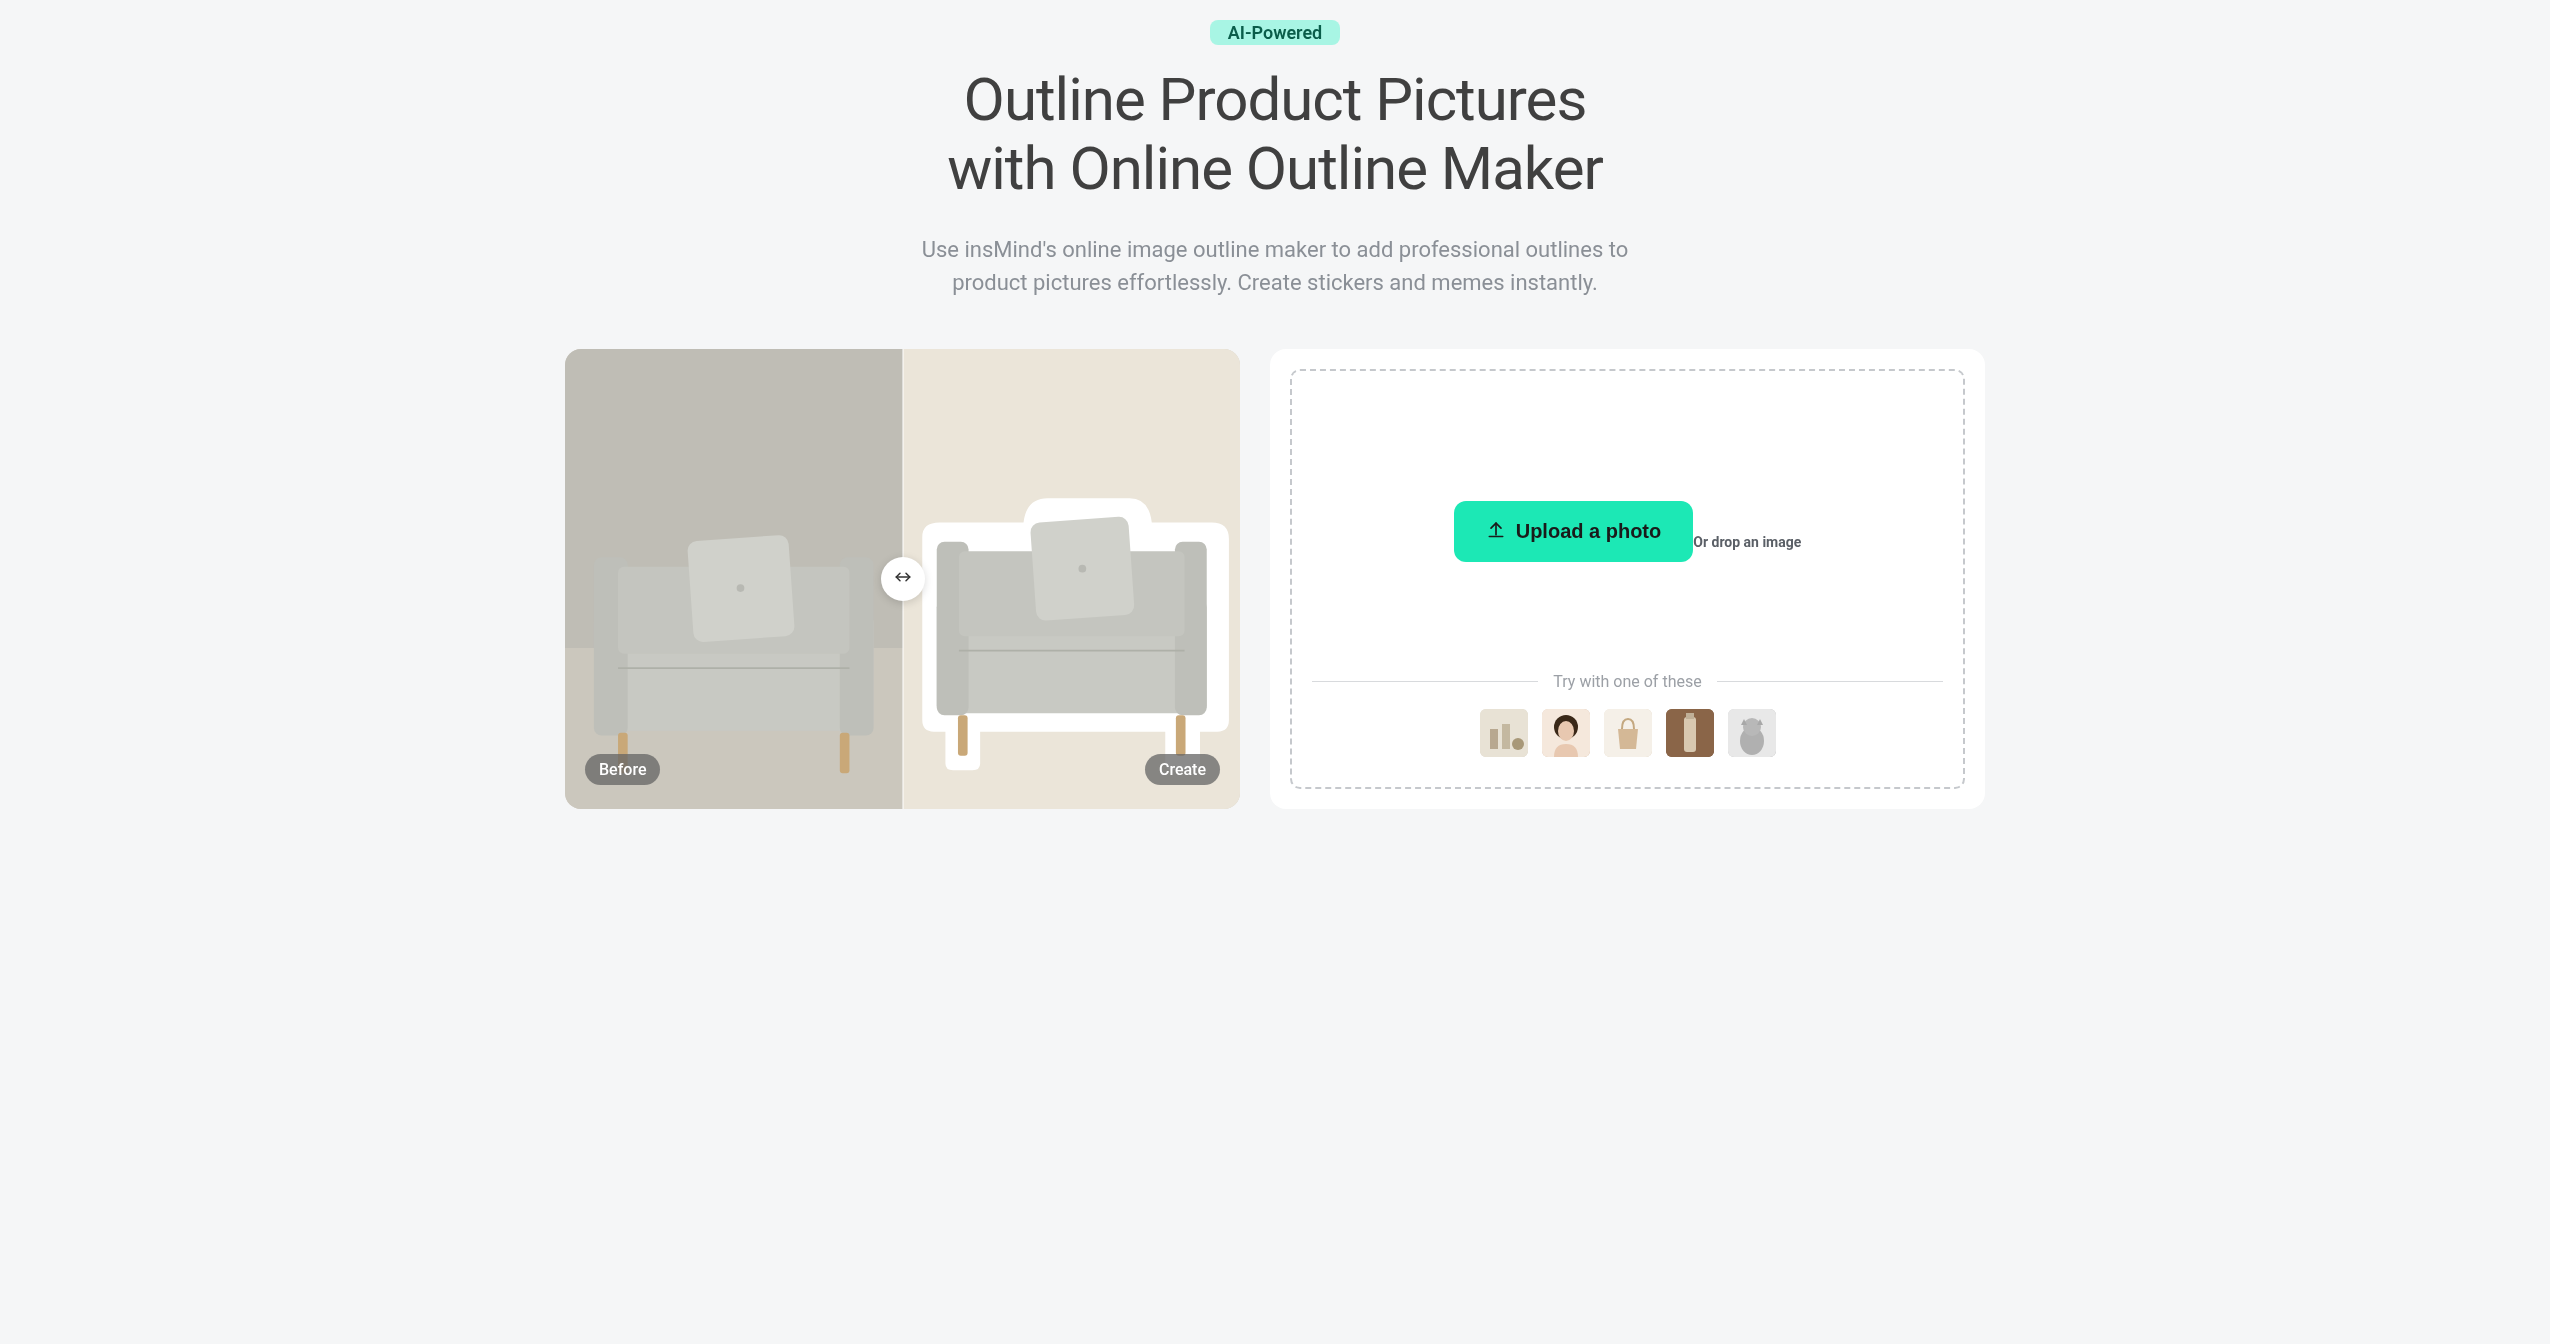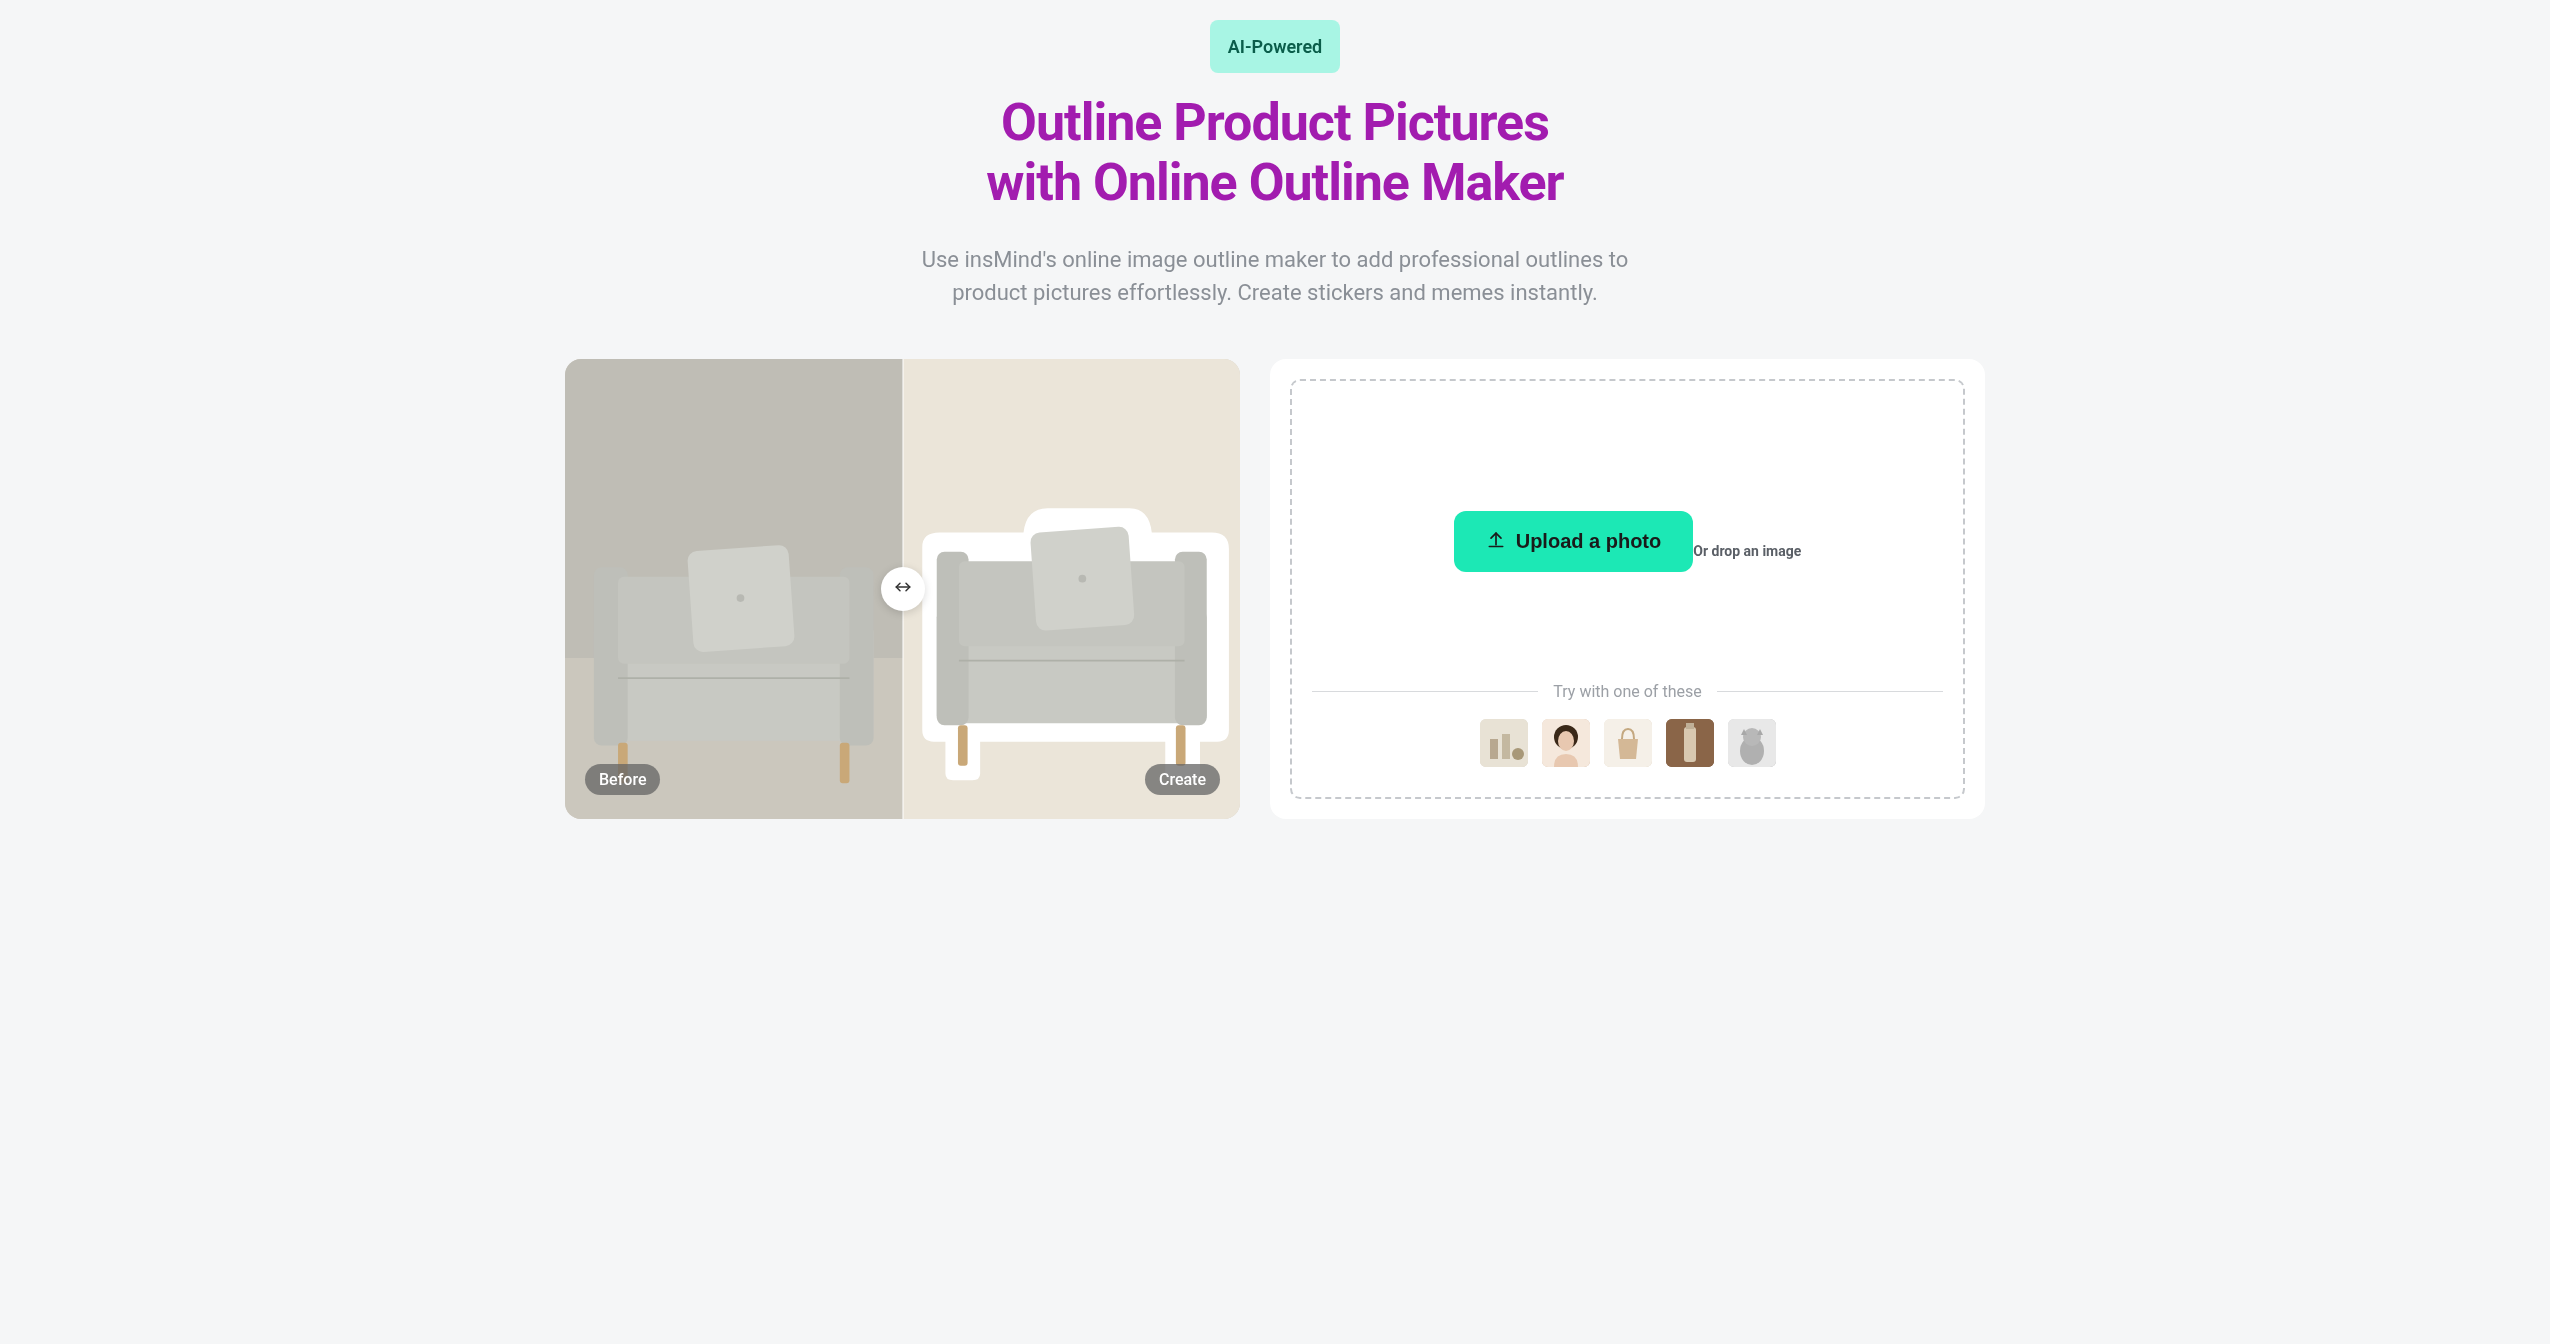--- a/index.html
+++ b/index.html
@@ -23,31 +23,31 @@
     
     .hero {
       text-align: center;
       margin-bottom: 50px;
     }
     
     .badge {
       display: inline-block;
       background: #a8f5e4;
       color: #0a5d4a;
-      padding: 16px 18px;
+      padding: 2px 18px;
       border-radius: 8px;
       font-size: 18px;
       font-weight: 600;
       margin-bottom: 20px;
     }
     
     .title {
-      font-size: 52px;
-      font-weight: 700;
-      color: #a21caf;
+      font-size: 60px;
+      font-weight: 400;
+      color: #404040;
       line-height: 1.15;
       letter-spacing: -1px;
       margin-bottom: 30px;
     }
     
     .subtitle {
       font-size: 22px;
       color: #8a8f96;
       line-height: 1.5;
       max-width: 720px;

